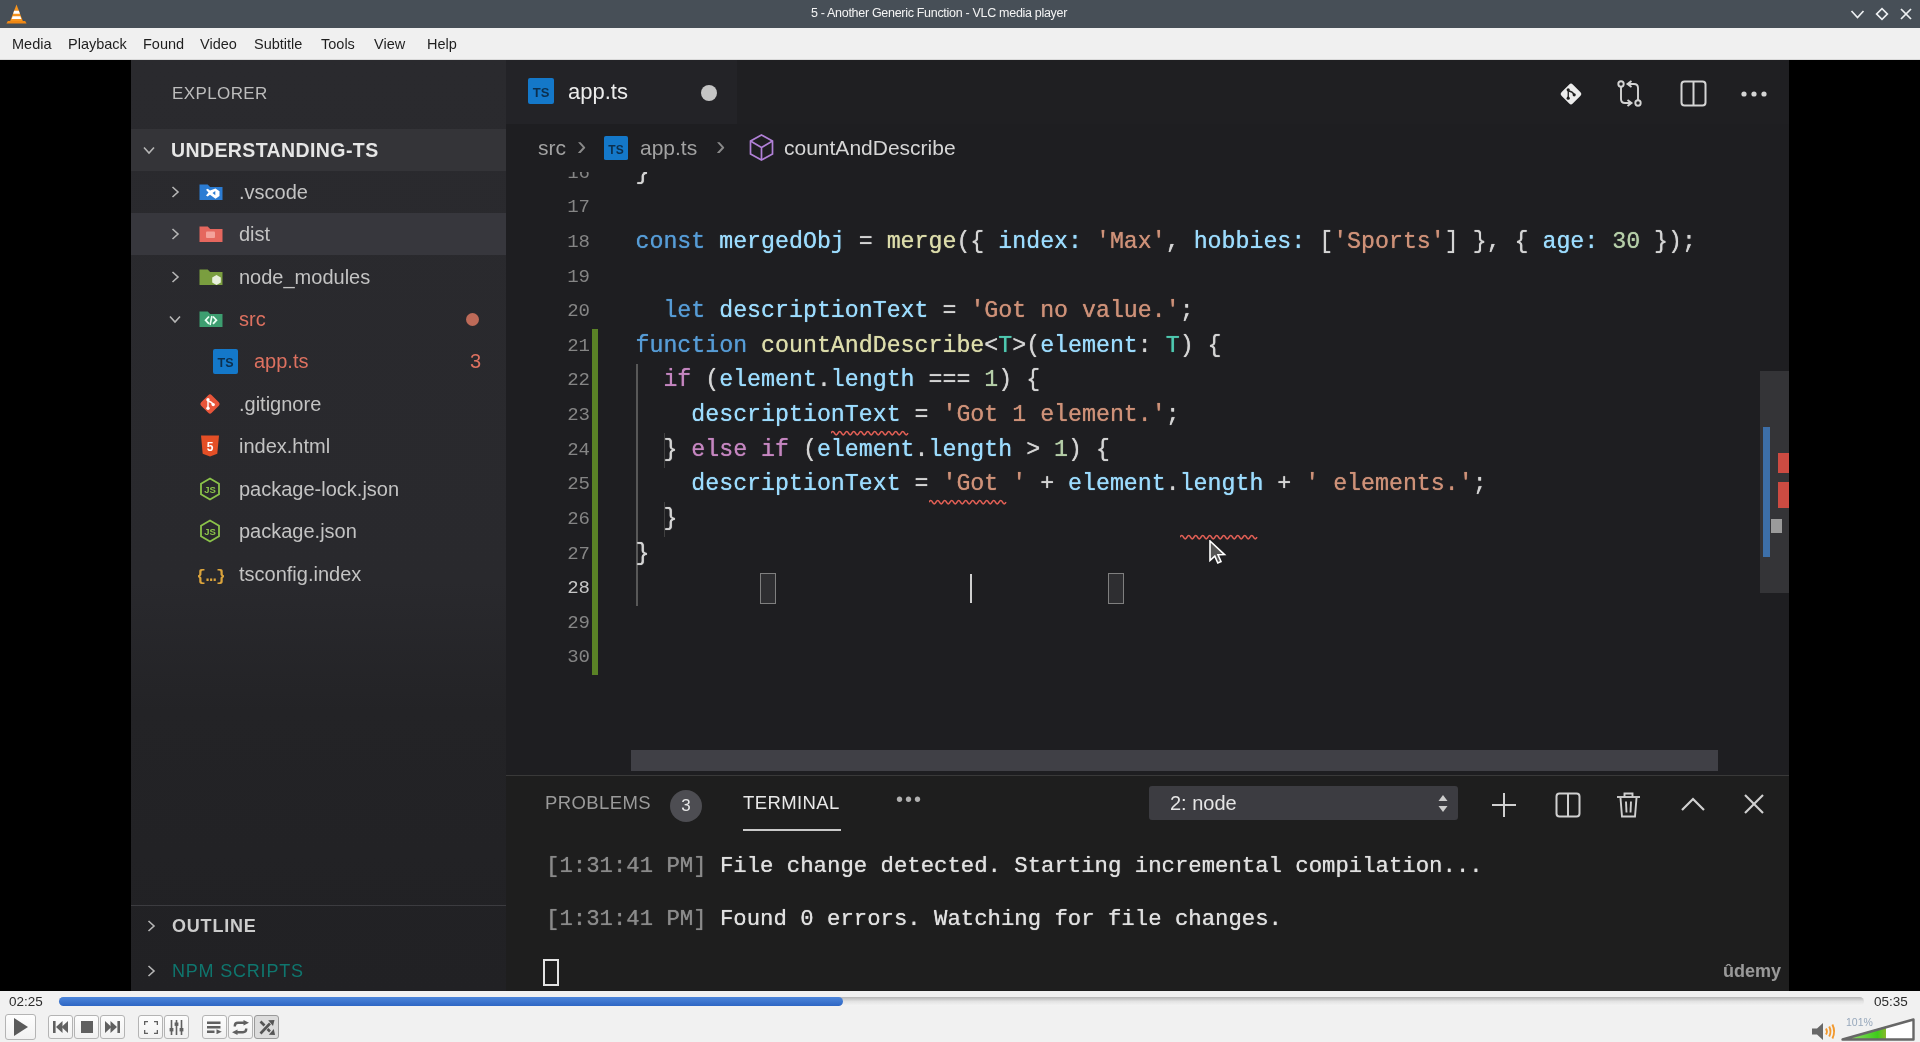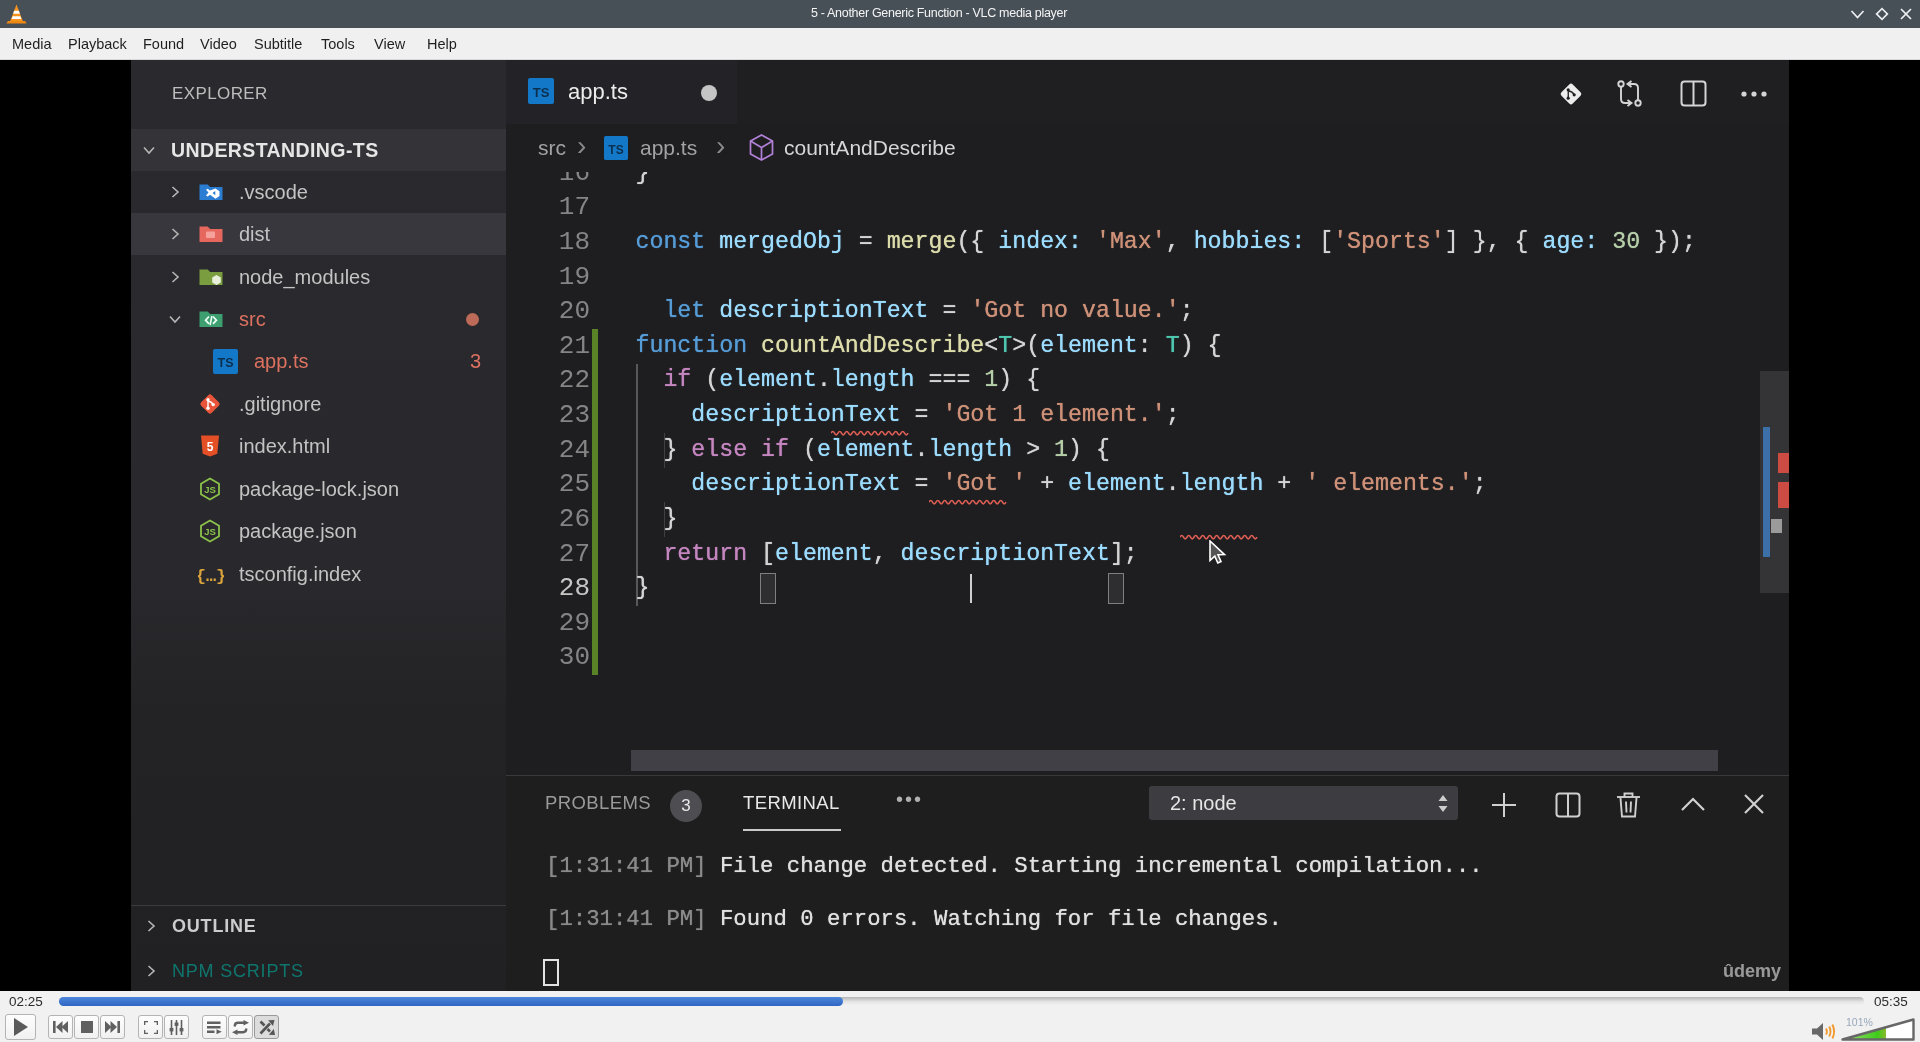--- a/index.html
+++ b/index.html
@@ -16,21 +16,21 @@
 
 #sidebar{left:131px;top:60px;width:375px;height:931px;background:linear-gradient(180deg,#2a2a2e 0%,#29292d 56%,#232326 70%,#212124 100%)}
 .lbl{font-size:20px;color:#c3c3c3;white-space:nowrap}
 .err{color:#dd7160}
 
 #tabstrip{left:506px;top:60px;width:1283px;height:64px;background:#1f1f22}
 #tab{left:506px;top:60px;width:231px;height:64px;background:#232327}
 
 .cl{height:34.64px;line-height:34.64px;white-space:pre}
 #code{left:635.5px;top:155.7px;font-family:"Liberation Mono",monospace;font-size:23.25px;color:#d4d4d4;text-shadow:0 0 0.8px currentColor}
-#gutter{left:506px;top:155.7px;width:84px;text-align:right;font-family:"Liberation Mono",monospace;font-size:26px;color:#858585}
+#gutter{left:506px;top:155.7px;width:84px;text-align:right;font-family:"Liberation Mono",monospace;font-size:19px;color:#858585}
 .gl{height:34.64px;line-height:34.64px}
 .gl.cur{color:#c6c6c6}
 .k{color:#569cd6}.c{color:#c586c0}.v{color:#9cdcfe}.f{color:#dcdcaa}.t{color:#4ec9b0}.s{color:#ce9178}.n{color:#b5cea8}.p{color:#d4d4d4}
 
 #seekrow{left:0;top:991px;width:1920px;height:23px;background:#f1f1f1}
 #ctrlrow{left:0;top:1014px;width:1920px;height:28px;background:#f1f1f1}
 .vbtn{position:absolute;border:1px solid #b4b4b4;border-radius:3px;background:linear-gradient(180deg,#fdfdfd,#f1f1f1);display:flex;align-items:center;justify-content:center}
 .vbtn.pressed{background:#dcdcdc;border-color:#9a9a9a}
 .bcz{z-index:20}
 .time{position:absolute;font-size:13.5px;color:#2b2b2b}
@@ -244,21 +244,20 @@
 <div class="cl"></div>
 <div class="cl"><i class="k">const</i> <i class="v">mergedObj</i> <i class="p">=</i> <i class="f">merge</i><i class="p">({</i> <i class="v">index:</i> <i class="s">'Max'</i><i class="p">,</i> <i class="v">hobbies:</i> <i class="p">[</i><i class="s">'Sports'</i><i class="p">]</i> <i class="p">},</i> <i class="p">{</i> <i class="v">age:</i> <i class="n">30</i> <i class="p">});</i></div>
 <div class="cl"></div>
 <div class="cl">  <i class="k">let</i> <i class="v">descriptionText</i> <i class="p">=</i> <i class="s">'Got no value.'</i><i class="p">;</i></div>
 <div class="cl"><i class="k">function</i> <i class="f">countAndDescribe</i><i class="p">&lt;</i><i class="t">T</i><i class="p">&gt;(</i><i class="v">element</i><i class="p">:</i> <i class="t">T</i><i class="p">)</i> <i class="p">{</i></div>
 <div class="cl">  <i class="c">if</i> <i class="p">(</i><i class="v">element</i><i class="p">.</i><i class="v">length</i> <i class="p">===</i> <i class="n">1</i><i class="p">)</i> <i class="p">{</i></div>
 <div class="cl">    <i class="v">descriptionText</i> <i class="p">=</i> <i class="s">'Got 1 element.'</i><i class="p">;</i></div>
 <div class="cl">  <i class="p">}</i> <i class="c">else</i> <i class="c">if</i> <i class="p">(</i><i class="v">element</i><i class="p">.</i><i class="v">length</i> <i class="p">&gt;</i> <i class="n">1</i><i class="p">)</i> <i class="p">{</i></div>
 <div class="cl">    <i class="v">descriptionText</i> <i class="p">=</i> <i class="s">'Got '</i> <i class="p">+</i> <i class="v">element</i><i class="p">.</i><i class="v">length</i> <i class="p">+</i> <i class="s">' elements.'</i><i class="p">;</i></div>
 <div class="cl">  <i class="p">}</i></div>
-<div class="cl">  <i class="c">return</i> <i class="p">[</i><i class="v">element</i><i class="p">,</i> <i class="v">descriptionText</i><i class="p">]</i><i class="p">;</i></div>
 <div class="cl"><i class="p">}</i></div>
 <div class="cl"></div>
 </div>
 <svg class="abs" style="left:830.884px;top:428.5px" width="83.73599999999999" height="7" viewBox="0 0 83.73599999999999 7">
     <path d="M0 4.2 q1.75 -3.4 3.5 0 q1.75 3.4 3.5 0 q1.75 -3.4 3.5 0 q1.75 3.4 3.5 0 q1.75 -3.4 3.5 0 q1.75 3.4 3.5 0 q1.75 -3.4 3.5 0 q1.75 3.4 3.5 0 q1.75 -3.4 3.5 0 q1.75 3.4 3.5 0 q1.75 -3.4 3.5 0 q1.75 3.4 3.5 0 q1.75 -3.4 3.5 0 q1.75 3.4 3.5 0 q1.75 -3.4 3.5 0 q1.75 3.4 3.5 0 q1.75 -3.4 3.5 0 q1.75 3.4 3.5 0 q1.75 -3.4 3.5 0 q1.75 3.4 3.5 0 q1.75 -3.4 3.5 0 q1.75 3.4 3.5 0" stroke="#e05f55" stroke-width="1.6" fill="none"></path>
   </svg>
 <svg class="abs" style="left:928.576px;top:497.8px" width="83.73599999999999" height="7" viewBox="0 0 83.73599999999999 7">
     <path d="M0 4.2 q1.75 -3.4 3.5 0 q1.75 3.4 3.5 0 q1.75 -3.4 3.5 0 q1.75 3.4 3.5 0 q1.75 -3.4 3.5 0 q1.75 3.4 3.5 0 q1.75 -3.4 3.5 0 q1.75 3.4 3.5 0 q1.75 -3.4 3.5 0 q1.75 3.4 3.5 0 q1.75 -3.4 3.5 0 q1.75 3.4 3.5 0 q1.75 -3.4 3.5 0 q1.75 3.4 3.5 0 q1.75 -3.4 3.5 0 q1.75 3.4 3.5 0 q1.75 -3.4 3.5 0 q1.75 3.4 3.5 0 q1.75 -3.4 3.5 0 q1.75 3.4 3.5 0 q1.75 -3.4 3.5 0 q1.75 3.4 3.5 0" stroke="#e05f55" stroke-width="1.6" fill="none"></path>
   </svg>
 <svg class="abs" style="left:1179.784px;top:532.5px" width="83.73599999999999" height="7" viewBox="0 0 83.73599999999999 7">

